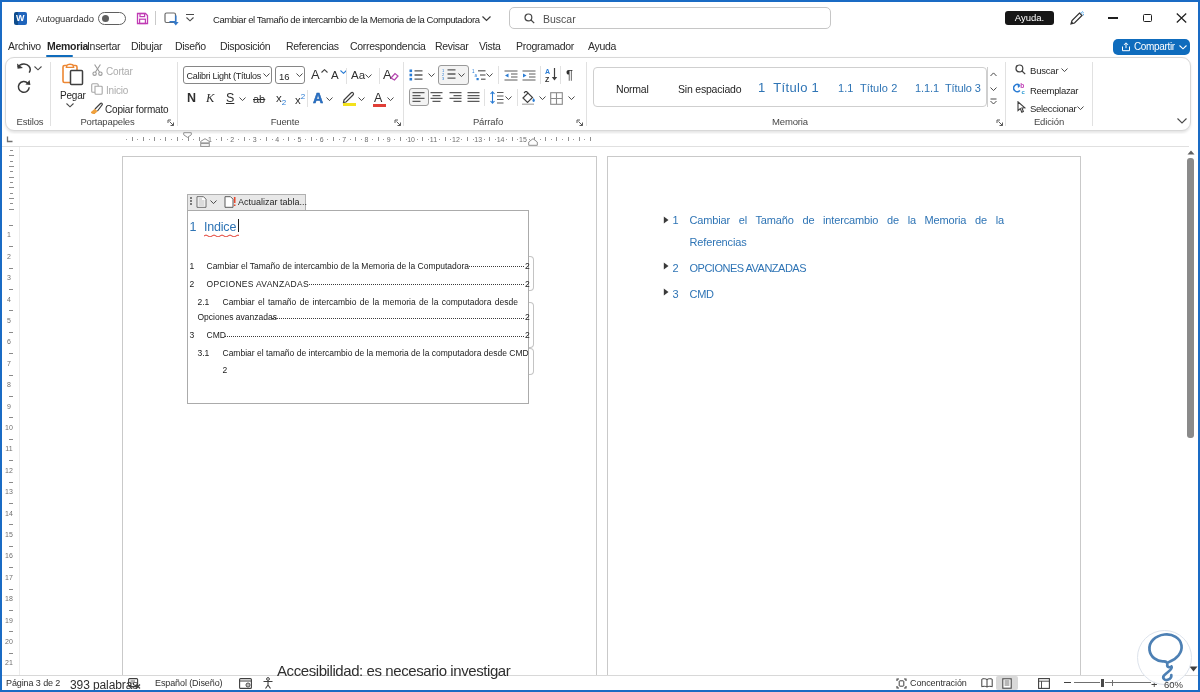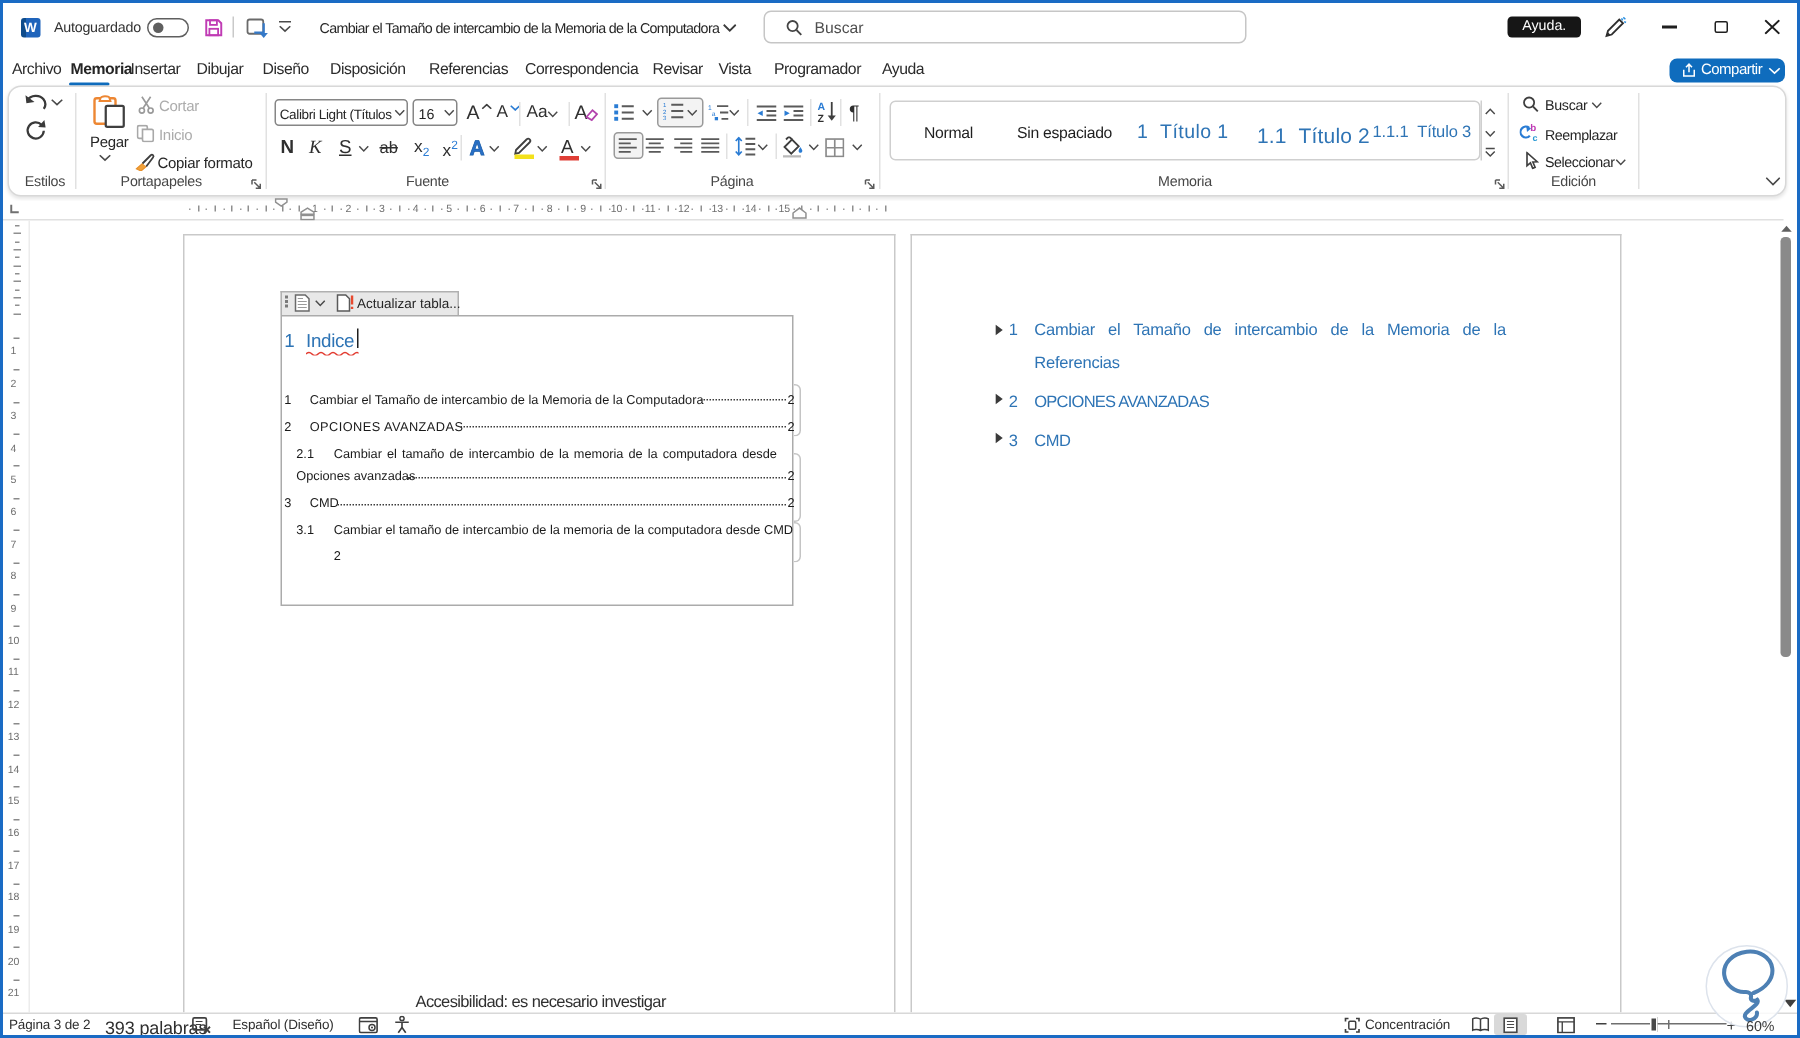--- a/index.html
+++ b/index.html
@@ -95,21 +95,21 @@
 <div class="a vsep" style="left:50px;top:62px;height:64px"></div>
 <div class="a vsep" style="left:176.5px;top:62px;height:64px"></div>
 <div class="a vsep" style="left:403px;top:62px;height:64px"></div>
 <div class="a vsep" style="left:586px;top:62px;height:64px"></div>
 <div class="a vsep" style="left:1004.5px;top:62px;height:64px"></div>
 <div class="a vsep" style="left:1092px;top:62px;height:64px"></div>
 
 <div class="a glabel" style="left:10px;top:116px;width:40px">Estilos</div>
 <div class="a glabel" style="left:60px;top:116px;width:95px">Portapapeles</div>
 <div class="a glabel" style="left:240px;top:116px;width:90px">Fuente</div>
-<div class="a glabel" style="left:443px;top:116px;width:90px">Página</div>
+<div class="a glabel" style="left:443px;top:116px;width:90px">Párrafo</div>
 <div class="a glabel" style="left:745px;top:116px;width:90px">Memoria</div>
 <div class="a glabel" style="left:1004px;top:116px;width:90px">Edición</div>
 
 <svg class="a" style="left:167px;top:119px" width="8" height="8" viewBox="0 0 8 8">
     <path d="M1 1 H4 M1 1 V4 M2.5 2.5 L6.5 6.5 M6.5 3.5 V6.5 H3.5" fill="none" stroke="#5a5a5a" stroke-width="1"></path>
   </svg>
 <svg class="a" style="left:394px;top:119px" width="8" height="8" viewBox="0 0 8 8">
     <path d="M1 1 H4 M1 1 V4 M2.5 2.5 L6.5 6.5 M6.5 3.5 V6.5 H3.5" fill="none" stroke="#5a5a5a" stroke-width="1"></path>
   </svg>
 <svg class="a" style="left:576px;top:119px" width="8" height="8" viewBox="0 0 8 8">
@@ -301,21 +301,21 @@
     <path d="M6.5 1 V12 M1 6.5 H12" stroke="#8a8a8a" stroke-width="1.1"></path>
   </svg>
 <svg class="a" style="left:568px;top:96px" width="7" height="5" viewBox="0 0 7 5">
     <path d="M0.5 0.5 L3.5 3.6 L6.5 0.5" fill="none" stroke="#4a4a4a" stroke-width="1"></path>
   </svg>
 
 <div class="a" style="left:593px;top:67px;width:394px;height:40px;border:1px solid #cfcfcf;border-radius:4px;background:#fff"></div>
 <div class="a" style="left:616px;top:83px;font-size:10.5px;letter-spacing:-0.2px;color:#1f1f1f">Normal</div>
 <div class="a" style="left:678px;top:83px;font-size:10.5px;letter-spacing:-0.2px;color:#1f1f1f">Sin espaciado</div>
 <div class="a" style="left:758px;top:80px;font-size:13px;letter-spacing:0.3px;color:#2e74b5">1&nbsp;&nbsp;Título 1</div>
-<div class="a" style="left:838px;top:82px;font-size:14px;letter-spacing:0.1px;color:#2e74b5">1.1&nbsp;&nbsp;Título 2</div>
+<div class="a" style="left:838px;top:82px;font-size:11px;letter-spacing:0.1px;color:#2e74b5">1.1&nbsp;&nbsp;Título 2</div>
 <div class="a" style="left:915px;top:82px;font-size:11px;letter-spacing:-0.1px;color:#2e74b5">1.1.1&nbsp;&nbsp;Título 3</div>
 <div class="a" style="left:987px;top:67px;width:0.5px;height:40px;background:#cfcfcf"></div>
 <svg class="a" style="left:989.5px;top:72px" width="7" height="5" viewBox="0 0 7 5">
     <path d="M0.5 4 L3.5 0.9 L6.5 4" fill="none" stroke="#4a4a4a" stroke-width="1"></path>
   </svg>
 <svg class="a" style="left:989.5px;top:87px" width="7" height="5" viewBox="0 0 7 5">
     <path d="M0.5 0.5 L3.5 3.6 L6.5 0.5" fill="none" stroke="#4a4a4a" stroke-width="1"></path>
   </svg>
 <svg class="a" style="left:989.5px;top:98px" width="7" height="7" viewBox="0 0 7 7">
     <path d="M0.5 1 H6.5" stroke="#4a4a4a" stroke-width="1"></path>
@@ -590,21 +590,21 @@
 <svg class="a" style="left:239px;top:677.5px" width="13" height="11" viewBox="0 0 13 11">
     <rect x="0.6" y="0.6" width="11.8" height="9.8" rx="1" fill="none" stroke="#3f3f3f" stroke-width="1.1"></rect>
     <path d="M0.6 3 H12.4" stroke="#3f3f3f" stroke-width="1"></path>
     <circle cx="9" cy="7" r="2" fill="none" stroke="#3f3f3f" stroke-width="1"></circle>
     <circle cx="9" cy="7" r="0.7" fill="#3f3f3f"></circle>
   </svg>
 <svg class="a" style="left:262px;top:677px" width="12" height="12" viewBox="0 0 12 12">
     <circle cx="6" cy="2" r="1.4" fill="none" stroke="#3f3f3f" stroke-width="1"></circle>
     <path d="M1.5 4.5 H10.5 M6 4.5 V8 M6 8 L3.5 11.5 M6 8 L8.5 11.5" fill="none" stroke="#3f3f3f" stroke-width="1.1"></path>
   </svg>
-<div class="a" style="left:277px;top:662px;font-size:11px;letter-spacing:-0.42px;color:#2f2f2f">Accesibilidad: es necesario investigar</div>
+<div class="a" style="left:277px;top:662px;font-size:15px;letter-spacing:-0.42px;color:#2f2f2f">Accesibilidad: es necesario investigar</div>
 <svg class="a" style="left:896px;top:677.5px" width="11" height="11" viewBox="0 0 11 11">
     <path d="M1 3 V1 H3 M8 1 H10 V3 M10 8 V10 H8 M3 10 H1 V8" fill="none" stroke="#3f3f3f" stroke-width="1.1"></path>
     <rect x="3.2" y="2.8" width="4.6" height="5.4" rx="0.8" fill="none" stroke="#3f3f3f" stroke-width="1"></rect>
   </svg>
 <div class="a" style="left:910px;top:677.8px;font-size:9px;letter-spacing:-0.1px;color:#2f2f2f">Concentración</div>
 <svg class="a" style="left:981px;top:677.5px" width="12" height="10" viewBox="0 0 12 10">
     <path d="M6 1.5 C4.5 0.5 2 0.5 0.8 1.2 V8.8 C2 8.1 4.5 8.1 6 9 C7.5 8.1 10 8.1 11.2 8.8 V1.2 C10 0.5 7.5 0.5 6 1.5 Z M6 1.5 V9" fill="none" stroke="#3f3f3f" stroke-width="1"></path>
   </svg>
 <div class="a" style="left:996px;top:675.5px;width:22px;height:14px;background:#d9d9d9;border-radius:2px"></div>
 <svg class="a" style="left:1002px;top:677.5px" width="10" height="11" viewBox="0 0 10 11">

